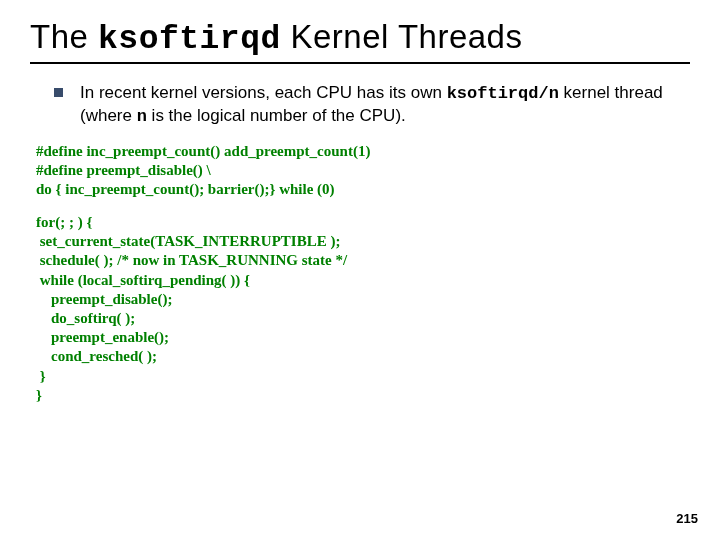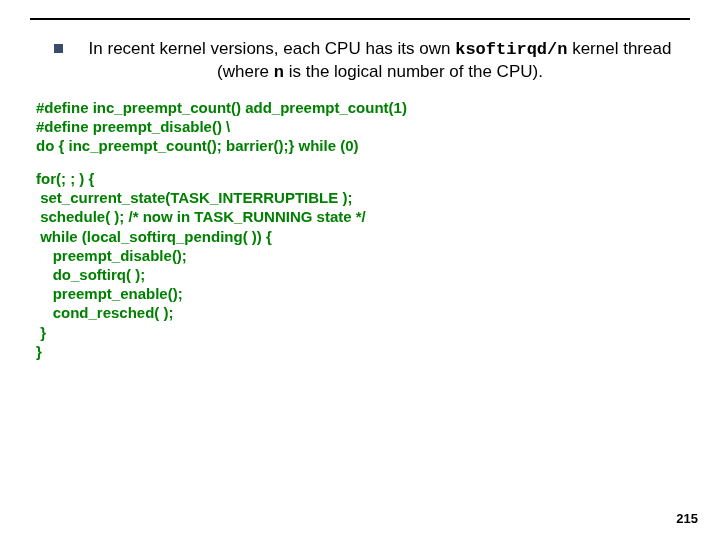--- a/index.html
+++ b/index.html
@@ -28,21 +28,20 @@
   }
   .rule {
     border: none;
     border-top: 2px solid #000;
     margin: 0 0 18px 0;
   }
   ul.bullets {
     list-style: none;
     padding: 0 10px 0 24px;
     margin: 0 0 14px 0;
-    text-align: center;
   }
   ul.bullets li {
     position: relative;
     padding-left: 26px;
     font-size: 17px;
     line-height: 1.28;
     margin-bottom: 2px;
   }
   ul.bullets li::before {
     content: "";
@@ -51,40 +50,43 @@
     top: 6px;
     width: 9px;
     height: 9px;
     background: #384c6b;
   }
   ul.bullets .mono {
     font-family: "Courier New", Courier, monospace;
     font-weight: bold;
   }
   .codeblock {
-    font-family: Liberation Sans, sans-serif;
+    font-family: Liberation Serif, serif;
     font-weight: bold;
     font-size: 15px;
     line-height: 1.28;
     color: #008000;
     white-space: pre;
     margin: 12px 0 14px 6px;
   }
   .pagenum {
     position: absolute;
     bottom: 14px;
     right: 22px;
     font-size: 13px;
     font-weight: bold;
   }
 </style>
 </head>
 <body>
 
 <div class="slide">
+  <h1 class="title">
+    <span>The </span><span class="mono">ksoftirqd</span><span> Kernel Threads</span>
+  </h1>
   <hr class="rule">
 
   <ul class="bullets">
     <li>
       <span>In recent kernel versions, each CPU has its own </span><span class="mono">ksoftirqd/n</span><span> kernel thread (where </span><span class="mono">n</span><span> is the logical number of the CPU).</span>
     </li>
   </ul>
 
   <div class="codeblock">#define inc_preempt_count() add_preempt_count(1)
 #define preempt_disable() \

